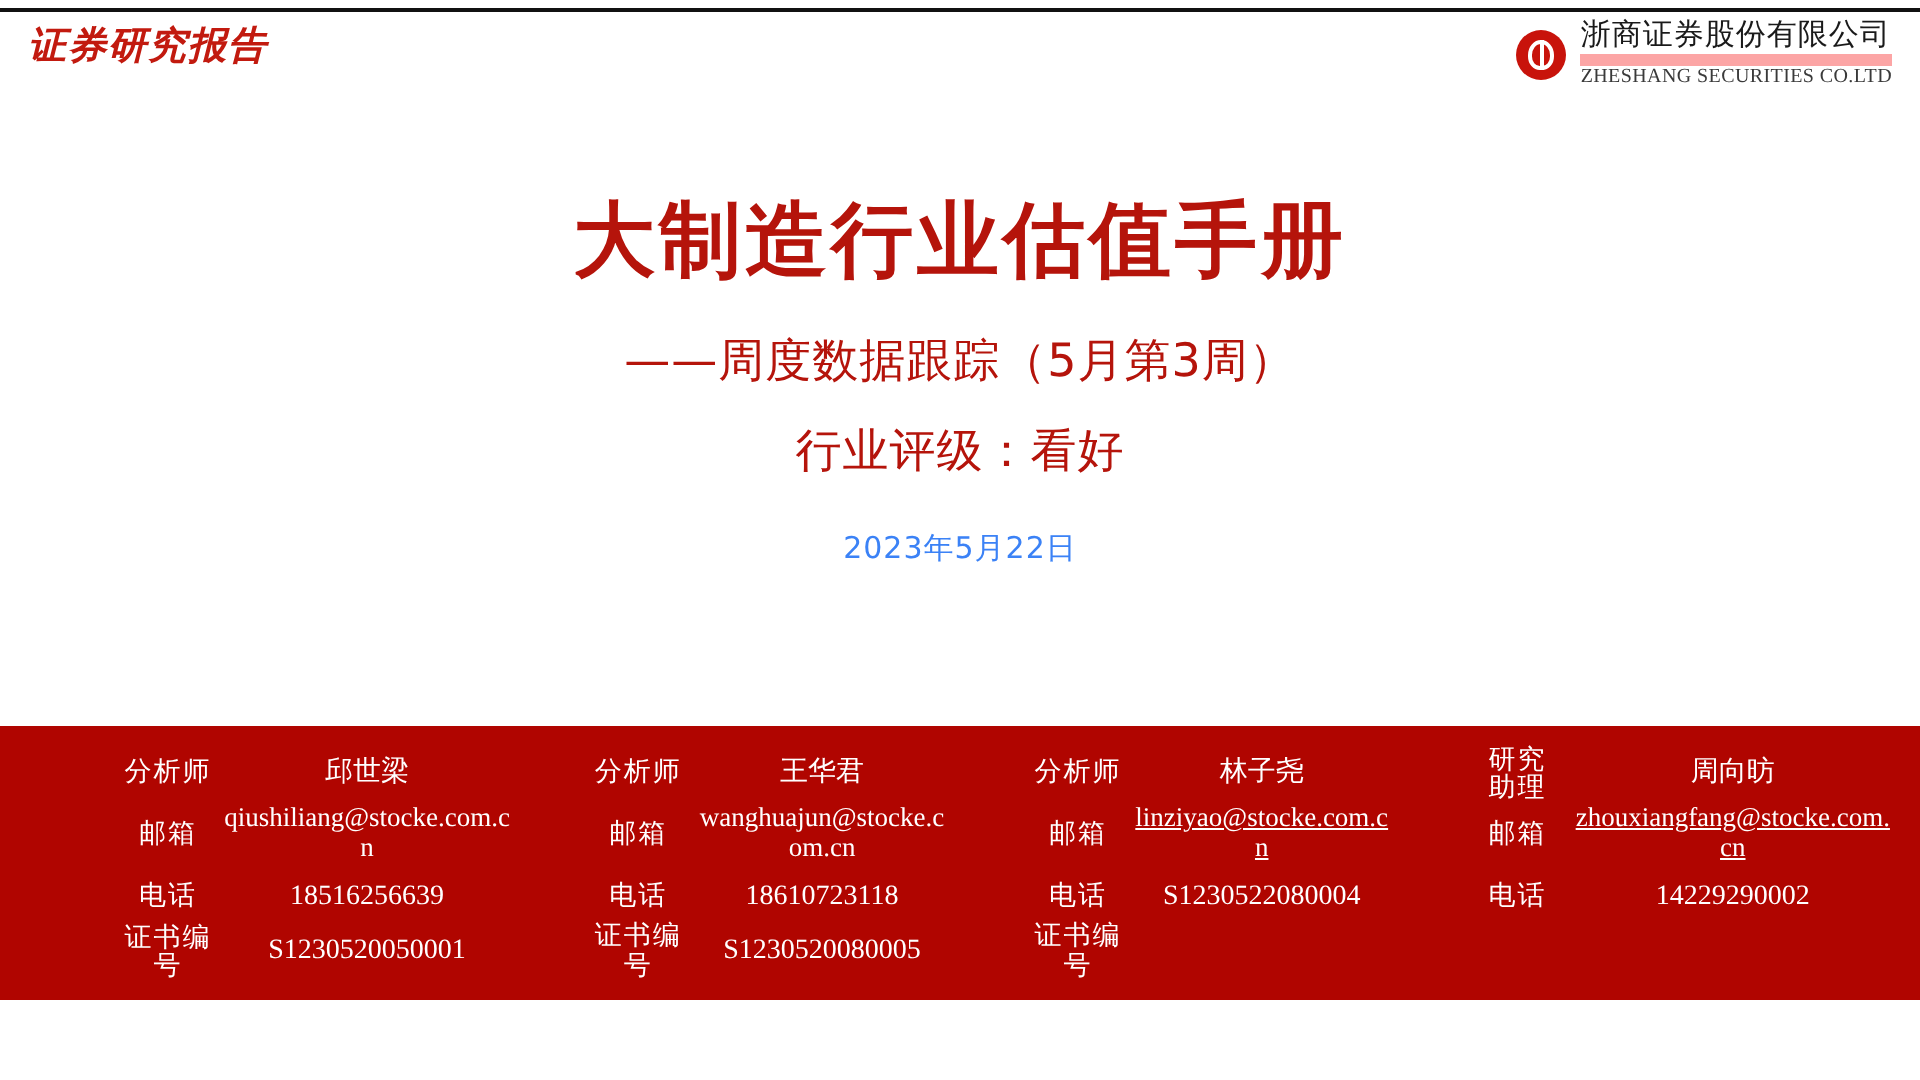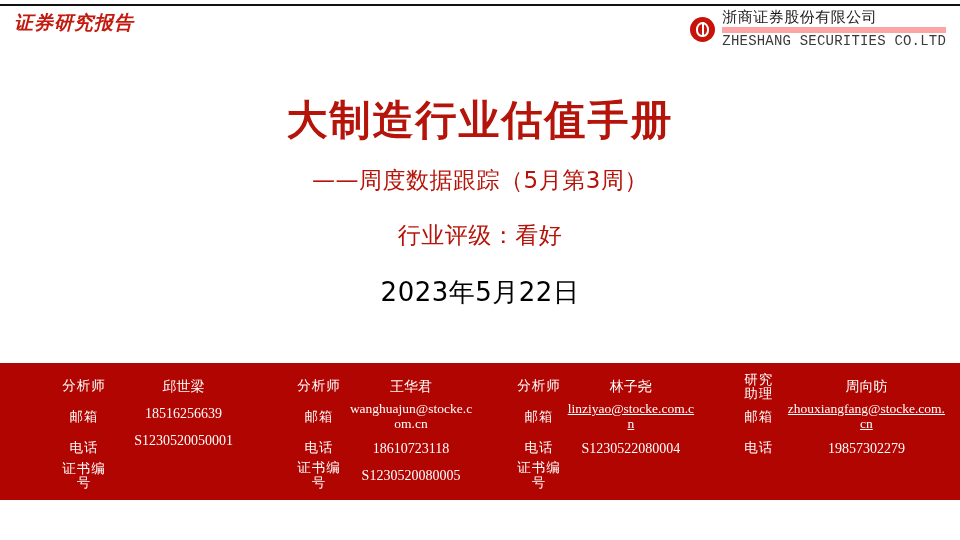--- a/index.html
+++ b/index.html
@@ -91,23 +91,23 @@
   .logo-cn {
     font-size: 15px;
     color: #1a1a1a;
     font-family: "DejaVu Sans", "Liberation Sans", sans-serif;
     letter-spacing: 0.5px;
     border-bottom: 6px solid #fca5a5;
     padding-bottom: 1px;
     white-space: nowrap;
   }
   .logo-en {
-    font-size: 14px;
+    font-size: 10px;
     color: #3a3a3a;
-    font-family: Liberation Mono, monospace;
+    font-family: Liberation Serif, serif;
     letter-spacing: 0.2px;
     margin-top: 1px;
     white-space: nowrap;
   }
 
   
   .center {
     position: absolute;
     left: 0;
     top: 96px;
@@ -123,30 +123,30 @@
     line-height: 1.2;
   }
   .sub-title {
     margin-top: 20px;
     font-size: 23px;
     color: #b5140b;
     letter-spacing: 0.5px;
     font-family: "DejaVu Sans", "Liberation Sans", sans-serif;
   }
   .rating {
-    margin-top: 24px;
+    margin-top: 14px;
     font-size: 23px;
     color: #b5140b;
     letter-spacing: 0.5px;
     font-family: "DejaVu Sans", "Liberation Sans", sans-serif;
   }
   .date {
     margin-top: 24px;
-    font-size: 26px;
-    color: #000000;
+    font-size: 15px;
+    color: #3b82f6;
     letter-spacing: 0.5px;
     font-family: "DejaVu Sans", "Liberation Sans", sans-serif;
   }
 
   
   .footer {
     position: absolute;
     left: 0;
     top: 363px;
     width: 960px;
@@ -251,20 +251,21 @@
           <div class="frow">分析师</div>
           <div class="frow tall">邮箱</div>
           <div class="frow">电话</div>
           <div class="frow two-line">
             <span>证书编</span>
             <span>号</span>
           </div>
         </div>
         <div class="val-col">
           <div class="frow">邱世梁</div>
+          <div class="frow tall email">qiushiliang@stocke.com.cn</div>
           <div class="frow">18516256639</div>
           <div class="frow">S1230520050001</div>
         </div>
       </div>
 
       <div class="analyst-col col-1">
         <div class="lbl-col">
           <div class="frow">分析师</div>
           <div class="frow tall">邮箱</div>
           <div class="frow">电话</div>
@@ -297,20 +298,20 @@
           <div class="frow two-line">
             <span>研究</span>
             <span>助理</span>
           </div>
           <div class="frow tall">邮箱</div>
           <div class="frow">电话</div>
         </div>
         <div class="val-col">
           <div class="frow">周向昉</div>
           <div class="frow tall email underline">zhouxiangfang@stocke.com.cn</div>
-          <div class="frow">19857302279</div>
+          <div class="frow">14229290002</div>
         </div>
       </div>
 
     </div>
   </div>
 
 </div>
 
 </body></html>

